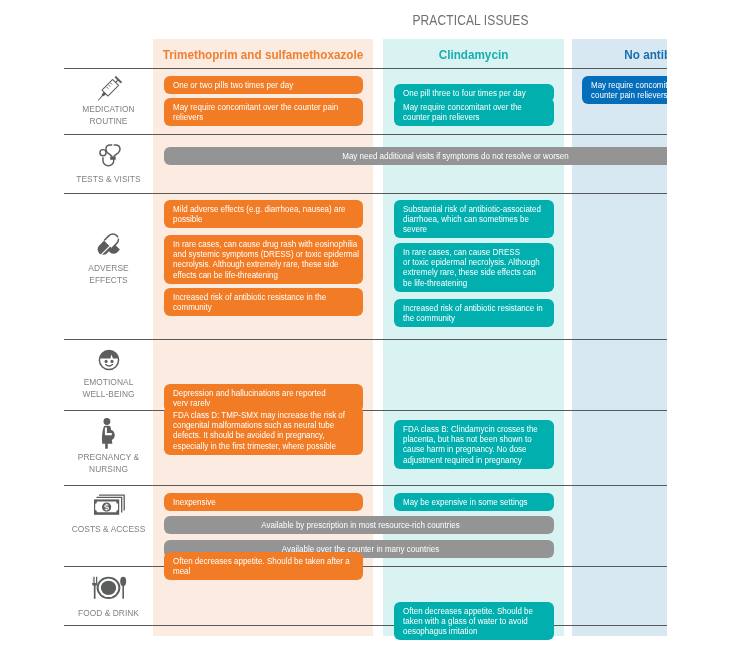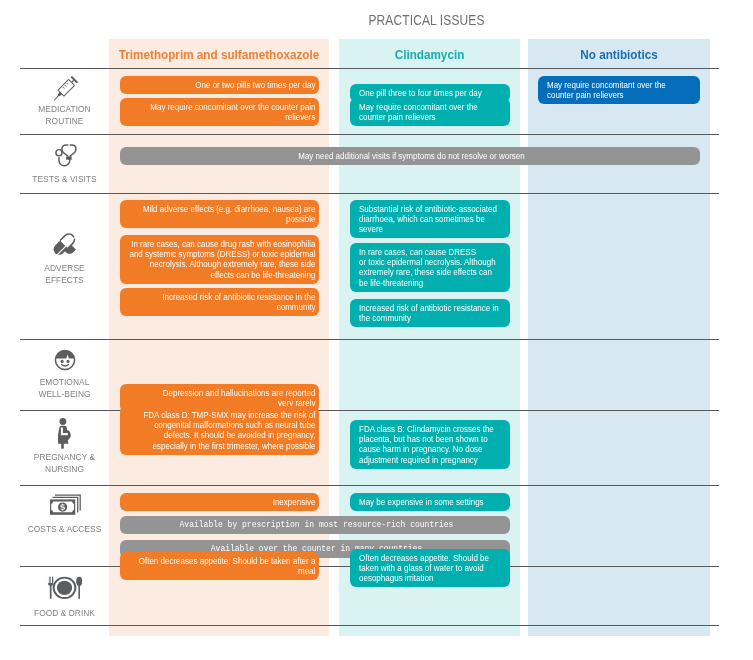--- a/index.html
+++ b/index.html
@@ -1,17 +1,17 @@
 <!DOCTYPE html>
 <html><head>
 <meta charset="utf-8">
 <style>
   html,body{margin:0;padding:0;}
   body{width:753px;height:660px;background:#fff;font-family:"Liberation Sans",sans-serif;}
-  #root{position:relative;width:753px;height:660px;overflow:hidden;background:#fff;}
+  #root{position:relative;width:623px;height:660px;overflow:hidden;background:#fff;margin-left:44px;}
 
   
   .colbg{position:absolute;top:39px;height:597px;}
   #bg-tmp{left:109px;width:220px;background:#FCEBE1;}
   #bg-clinda{left:339px;width:181px;background:#D9F3F2;}
   #bg-none{left:528px;width:182px;background:#D8E8F3;}
 
   
   #title{position:absolute;left:327px;top:12.2px;width:199px;text-align:center;
          font-size:14.2px;letter-spacing:.15px;color:#6E6F71;font-weight:400;
@@ -41,25 +41,25 @@
   .pill > span{display:block;transform:scaleX(.965);transform-origin:0 50%;white-space:pre-line;}
   .pill.c1 > span{width:105.0%;}
   .pill.c2 > span{width:101.0%;}
   .pill.c3 > span{width:101.8%;}
   .pill.span-all > span,.pill.span-two > span{width:100%;}
   .pill.gray > span{transform-origin:50% 50%;width:100%;transform:scaleX(.965);}
   .pill.orange{background:#F27C25;}
   .pill.teal{background:#02AFAF;}
   .pill.blue{background:#056EBB;}
   .pill.gray{background:#949494;text-align:center;}
-  .c1{left:120px;width:199px;text-align:right;}
+  .c1{left:120px;width:199px;}
   .c2{left:350px;width:160px;}
   .c3{left:538px;width:162px;}
   .span-all{left:120px;width:580px;}
-  .span-two{left:120px;width:390px;font-family:Liberation Mono, monospace;}
+  .span-two{left:120px;width:390px;}
 </style>
 </head>
 <body>
 
 <div id="root">
   <div class="colbg" id="bg-tmp"></div>
   <div class="colbg" id="bg-clinda"></div>
   <div class="colbg" id="bg-none"></div>
 
   <div id="title">PRACTICAL ISSUES</div>
@@ -241,16 +241,16 @@
       <path d="M2.6 0.6 v5.9 h1.2 V0.6 h1.1 v5.9 h1.2 V0.6 h1.1 v6.8 q0 1.4-1.5 1.7 v12.3 h-1.5 V9.1 q-1.5-0.3-1.5-1.7 V0.6 Z"></path>
       <circle cx="17" cy="11.1" r="9.5" fill="none" stroke="#5C5D5F" stroke-width="1.7"></circle>
       <circle cx="17" cy="11.1" r="6.7" fill="#5C5D5F"></circle>
       <path d="M29.8 0.6 q2.6 0 2.6 4.1 q0 4.1-1.9 4.6 v12.1 h-1.4 V9.3 q-1.9-0.5-1.9-4.6 q0-4.1 2.6-4.1 Z"></path>
     </svg>
   </div>
   <div class="rowlab" style="top:607px">FOOD &amp; DRINK</div>
   <div class="pill orange c1" style="top:552px">
       <span>Often decreases appetite. Should be taken after a meal</span>
     </div>
-  <div class="pill teal c2" style="top:549px">
+  <div class="pill teal c2" style="top:602px">
       <span>Often decreases appetite. Should be taken with a glass of water to avoid oesophagus irritation</span>
     </div>
 </div>
 
 </body></html>

